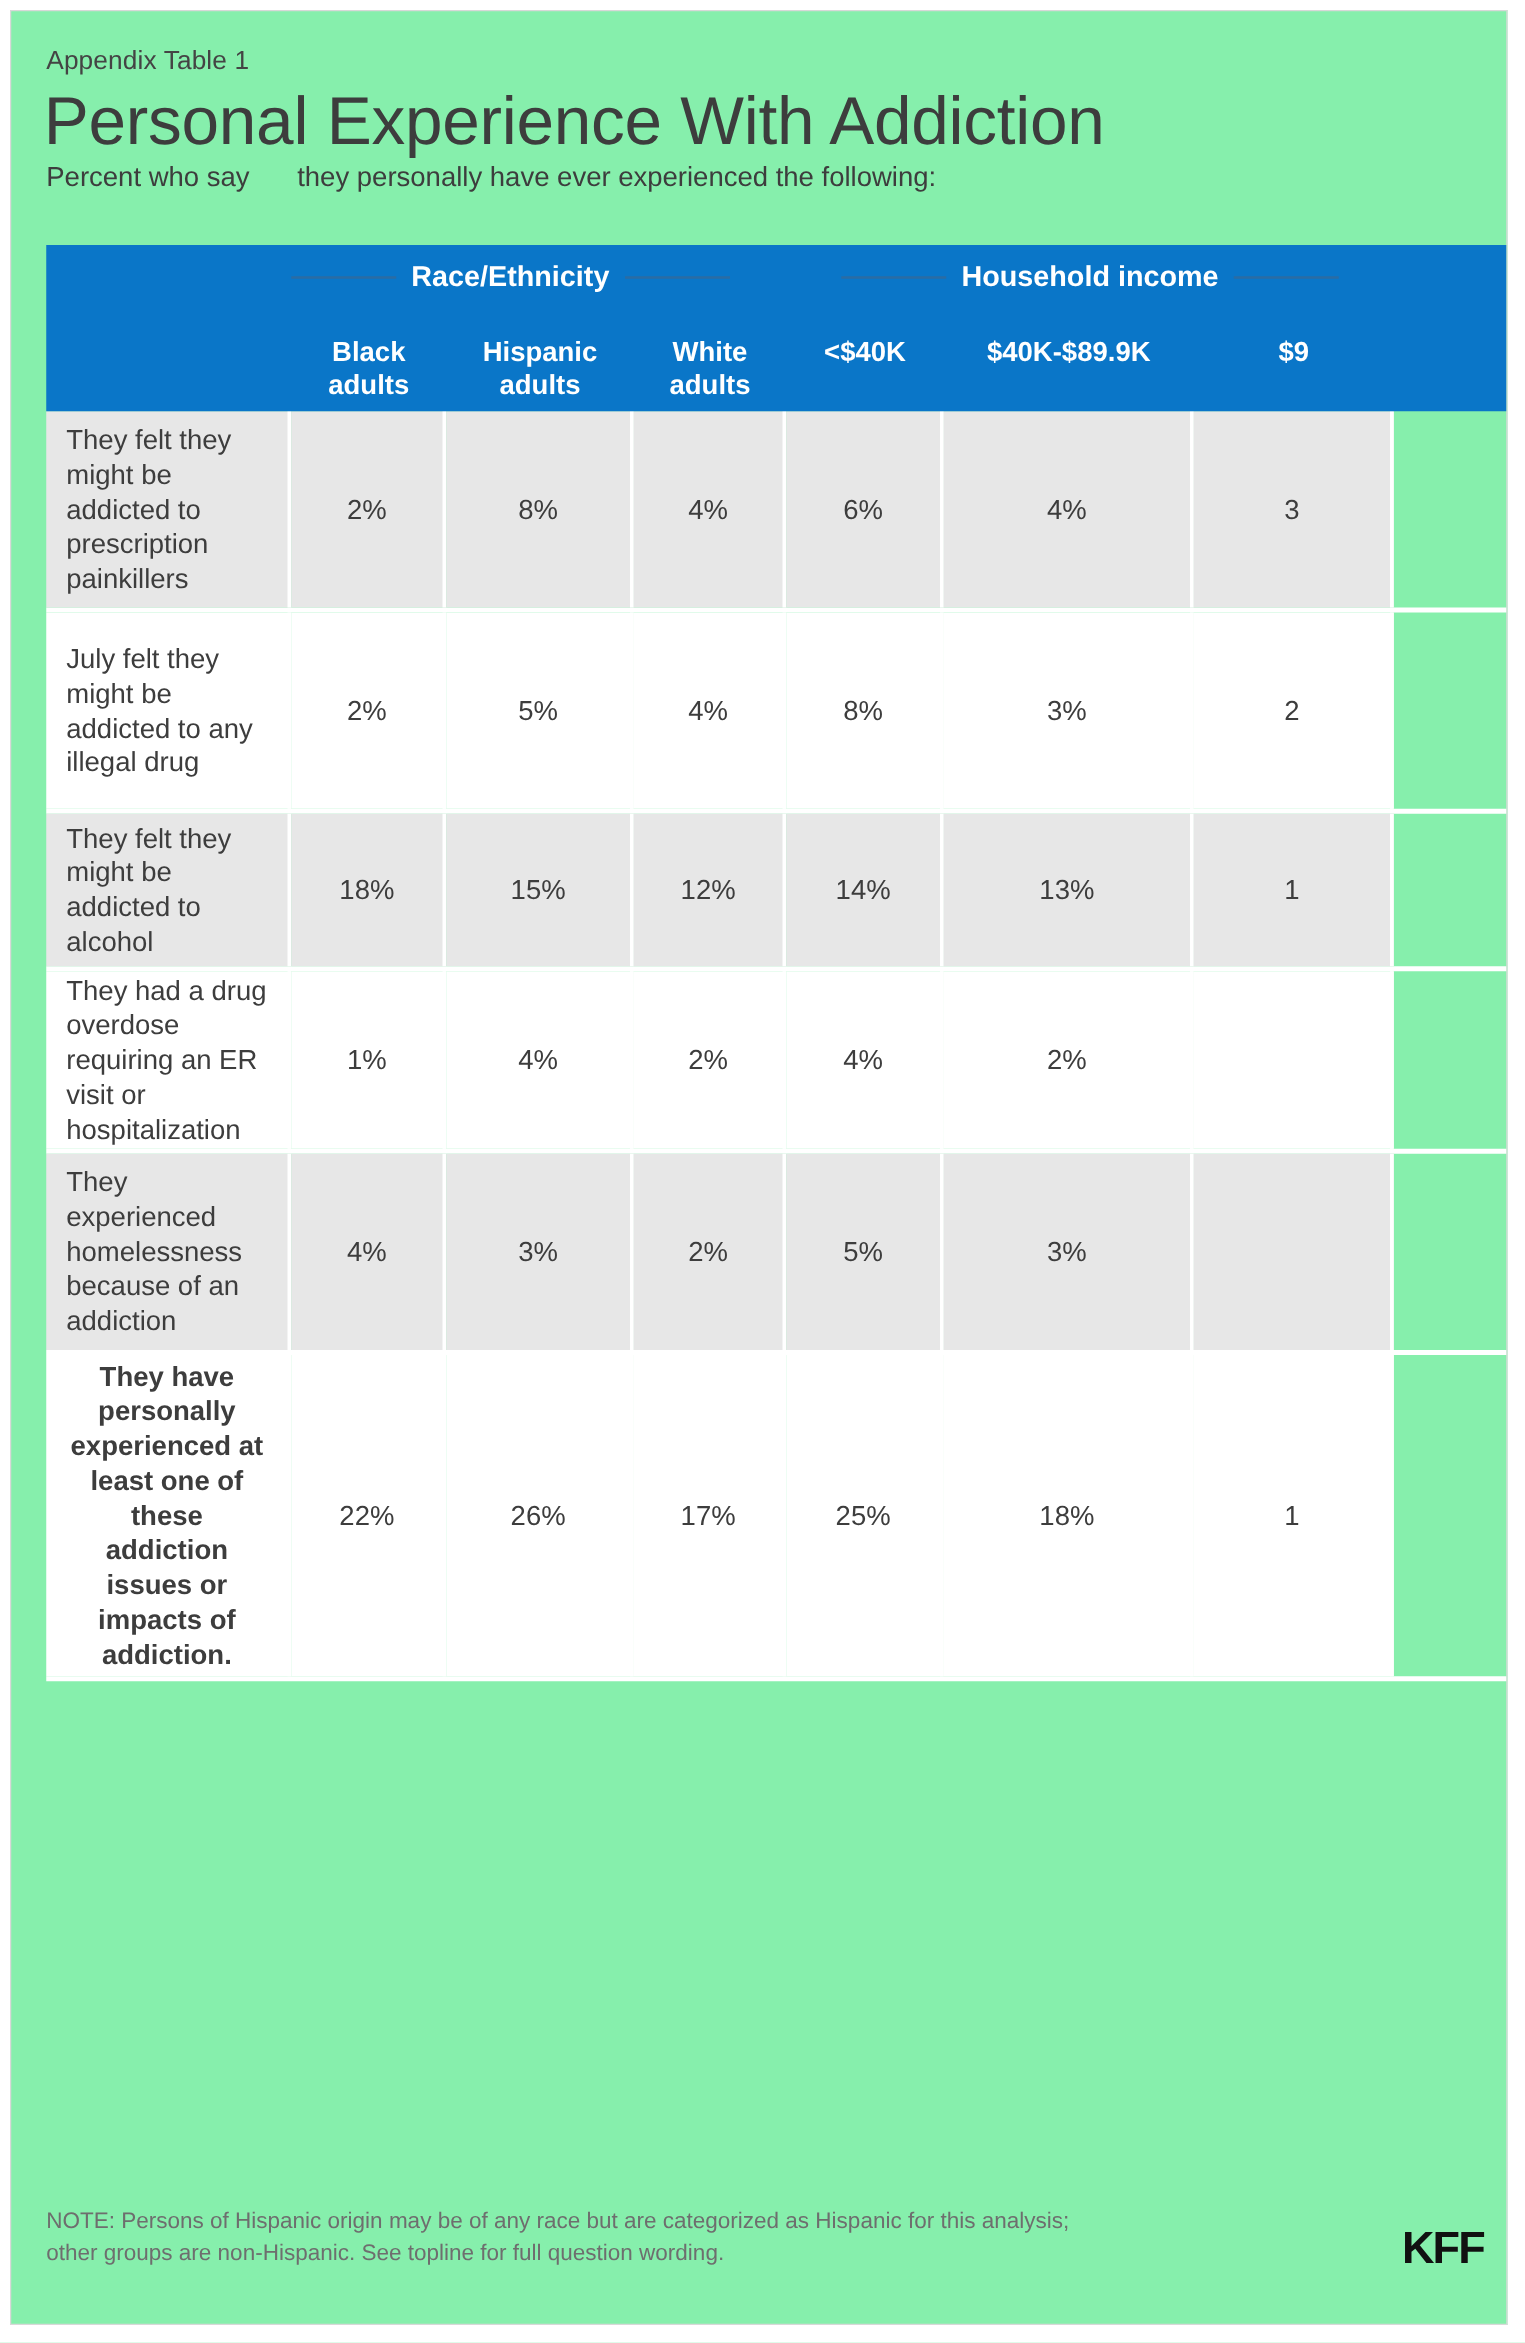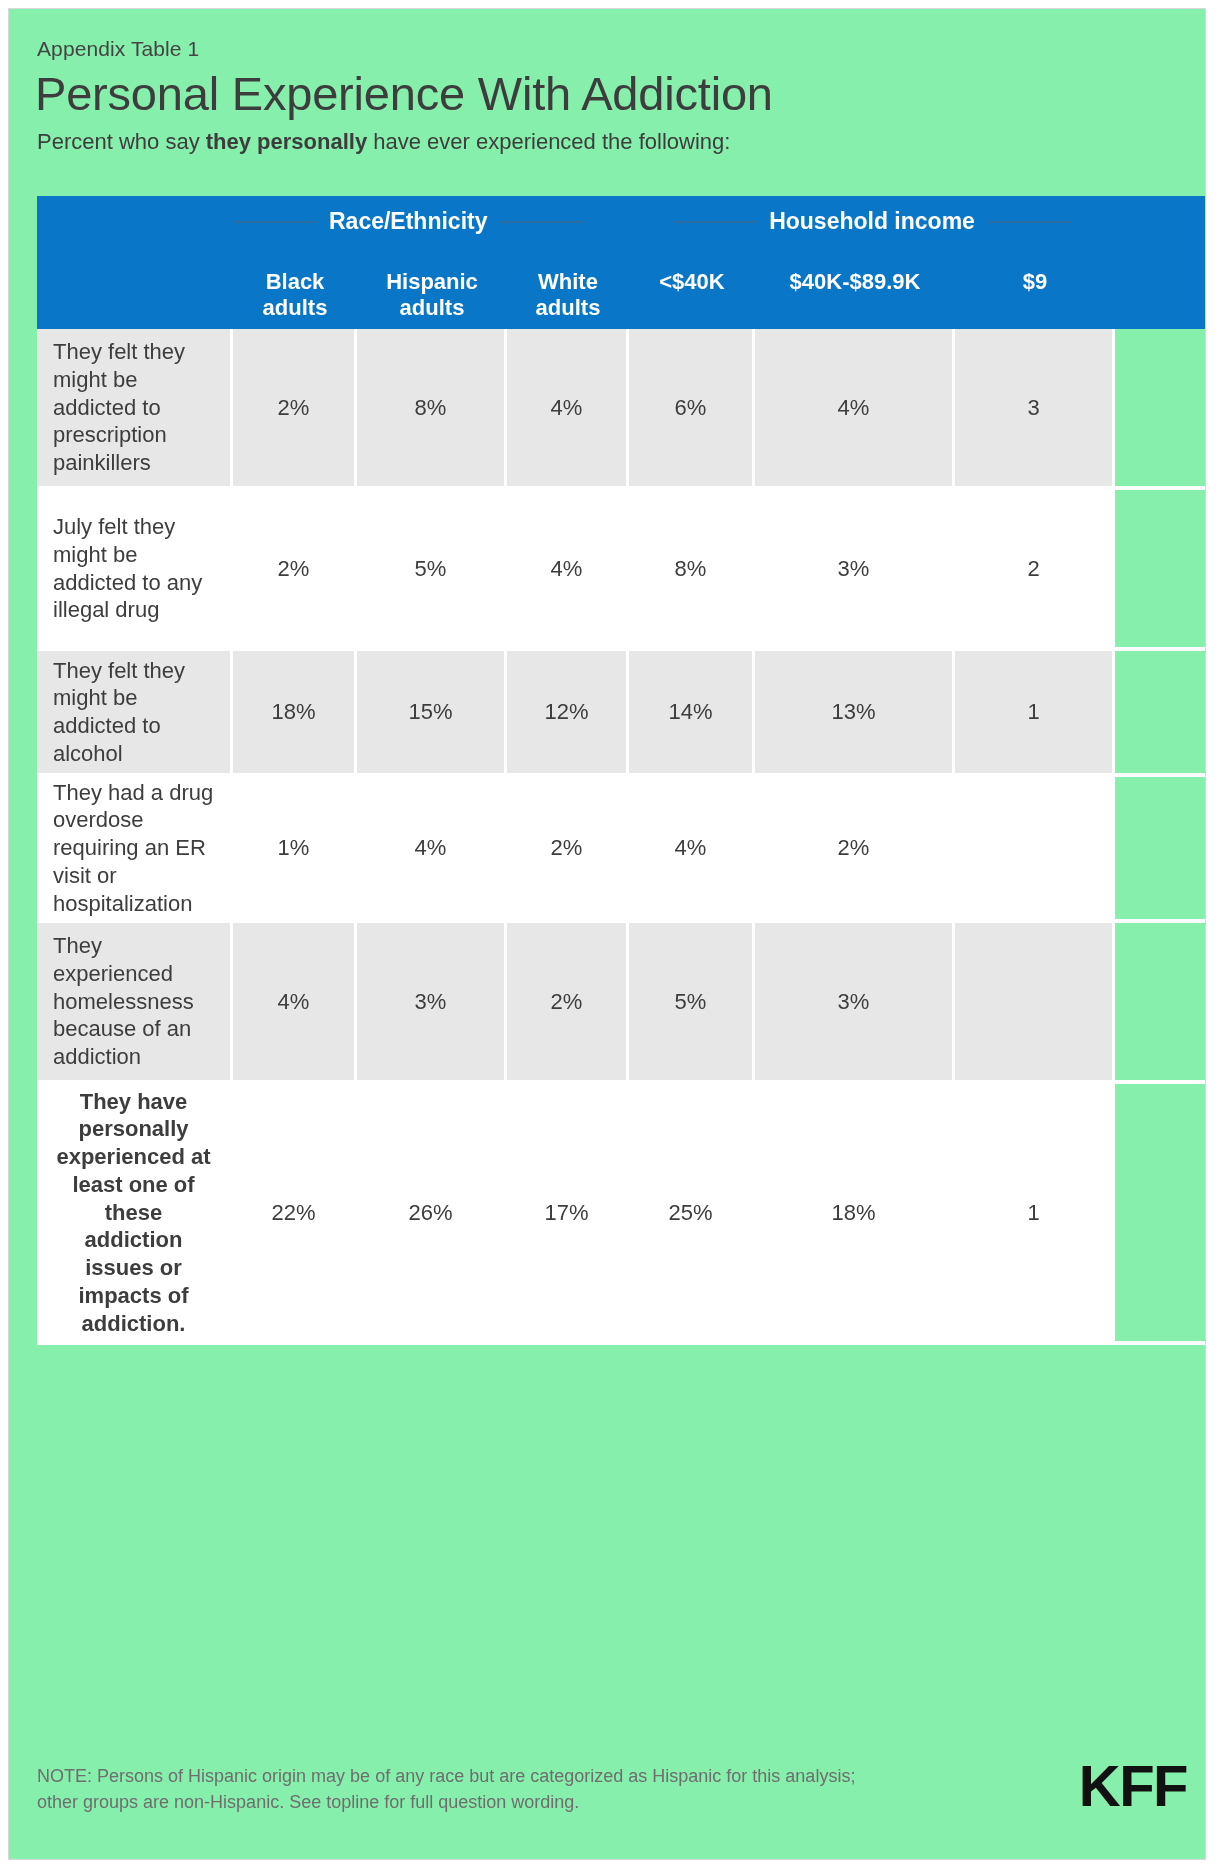--- a/index.html
+++ b/index.html
@@ -18,28 +18,28 @@
     overflow:hidden;
   }
 
   
   .eyebrow {
     position:absolute; left:28px; top:28px;
     font-size:21px; color:#444444; letter-spacing:0.1px;
   }
   .title {
     position:absolute; left:26px; top:57px;
-    font-size:47px; color:#3d3d3d; font-weight:400;
+    font-size:54px; color:#3d3d3d; font-weight:400;
     letter-spacing:-0.2px; white-space:nowrap;
   }
   .subtitle {
     position:absolute; left:28px; top:120px;
     font-size:22px; color:#3d3d3d;
   }
-  .subtitle b { font-weight:700; }
+  .subtitle b { font-weight:400;margin-left:32px; }
 
   
   #table {
     position:absolute; left:28px; top:187px;
     width:1230px;               
   }
   .thead {
     background:#0A76C8;
     color:#ffffff;
     height:133px;
@@ -89,21 +89,21 @@
 
   
   .footer {
     position:absolute; left:28px; right:28px; bottom:44px;
   }
   .foot-line {
     font-size:18px; color:#6e6e6e; line-height:1.45;
   }
   .kff {
     position:absolute; right:18px; bottom:40px;
-    font-size:58px; font-weight:700; color:#111111;
+    font-size:36px; font-weight:700; color:#111111;
     letter-spacing:-1.5px; font-family:"Liberation Sans", sans-serif;
   }
 </style>
 </head>
 <body>
 
 <div id="page">
 
   <div class="eyebrow">Appendix Table 1</div>
   <div class="title">Personal Experience With Addiction</div>

